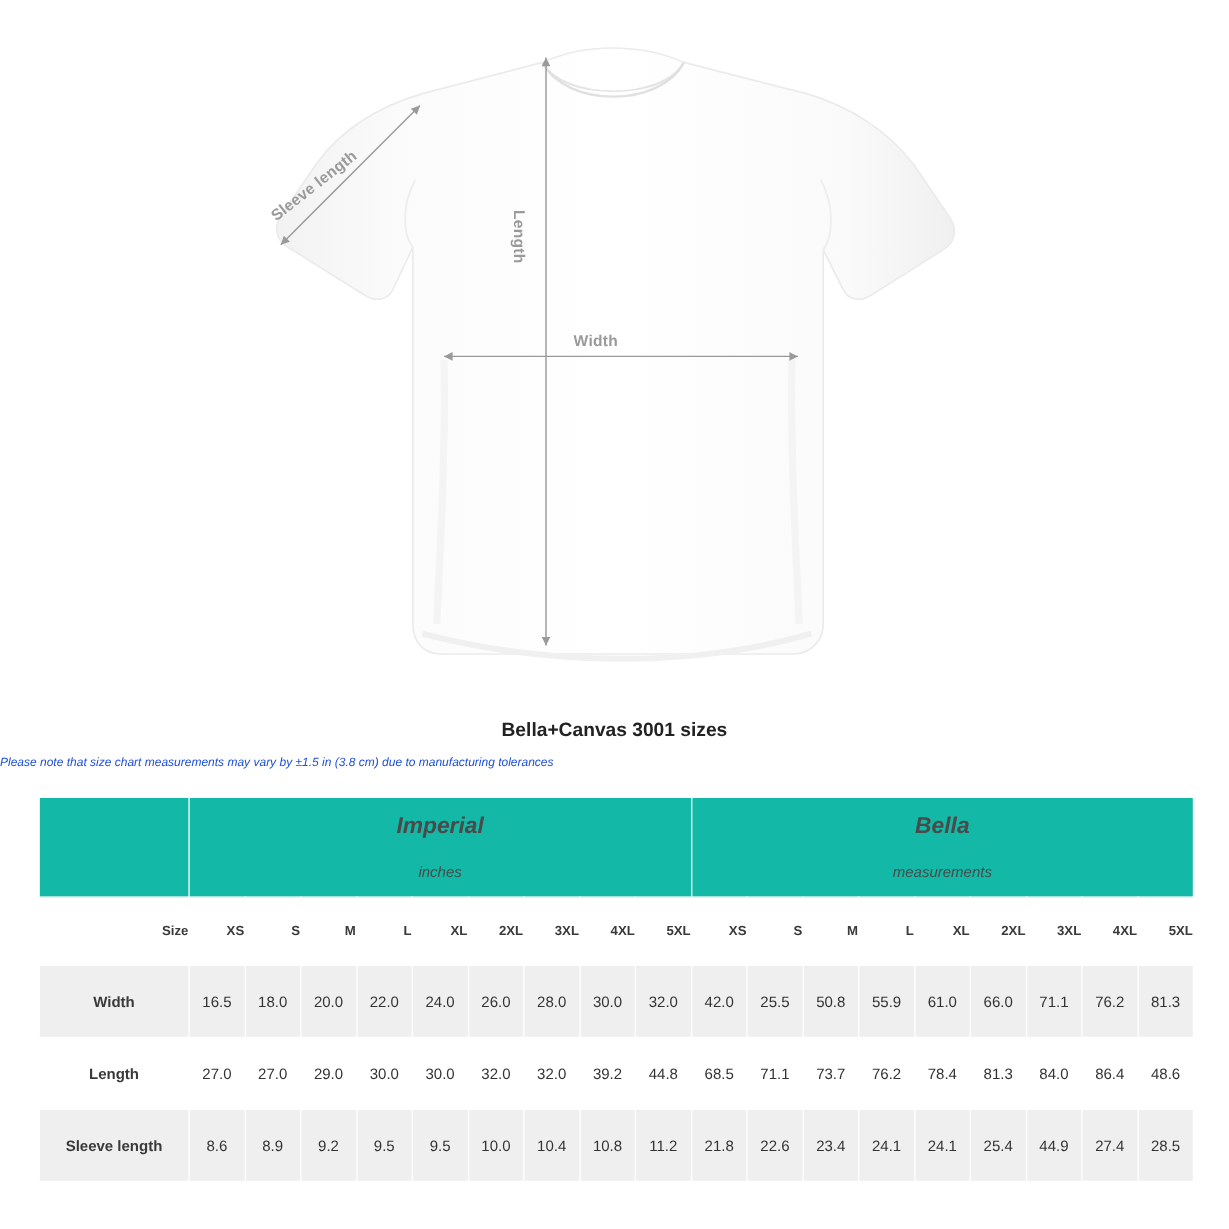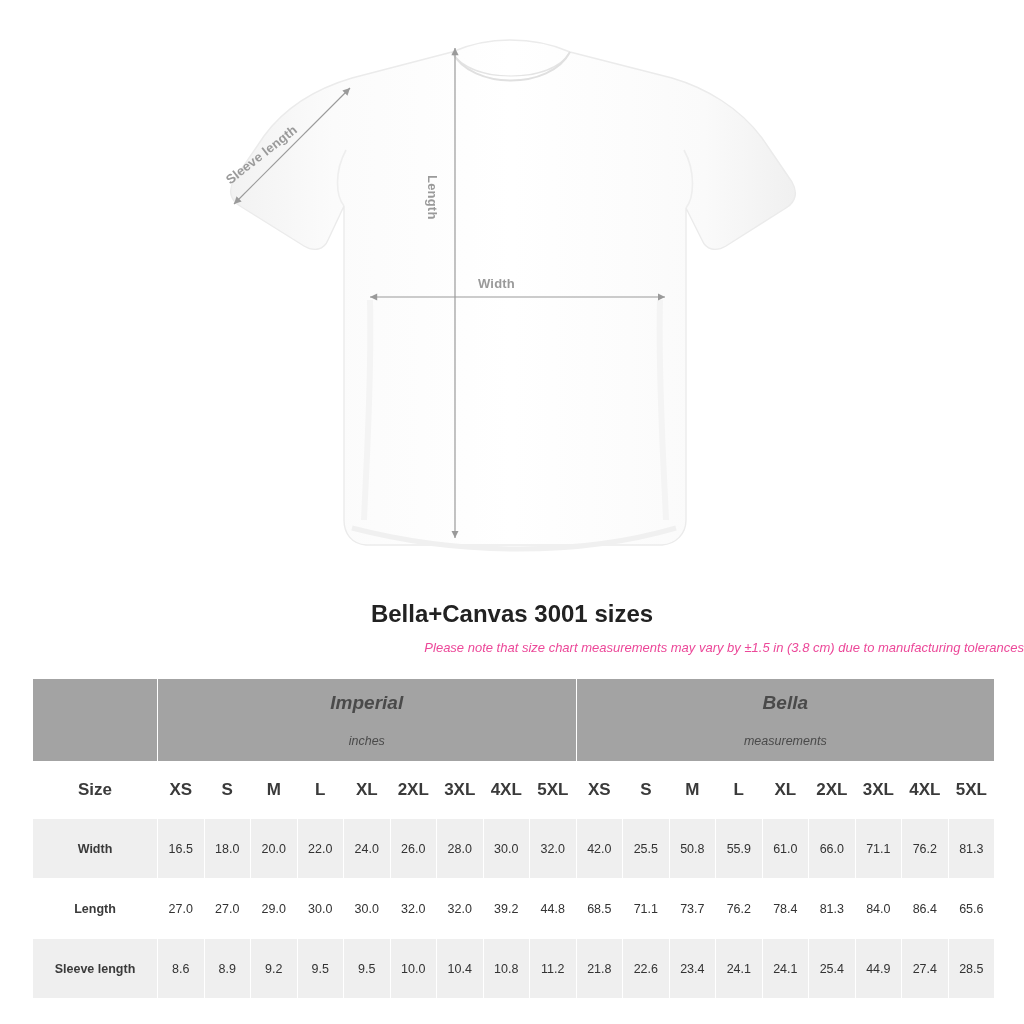--- a/index.html
+++ b/index.html
@@ -52,30 +52,30 @@
     left: 232px;
     top: 172px;
     transform: rotate(-38deg);
     transform-origin: left bottom;
     font-style: normal;
   }
 
   
   .chart-heading {
     text-align: center;
-    font-size: 24px;
+    font-size: 16px;
     font-weight: bold;
     color: #222222;
     margin-top: 20px;
   }
   .chart-note {
-    text-align: right;
-    font-size: 13px;
+    text-align: left;
+    font-size: 10px;
     font-style: italic;
-    color: #ec4899;
+    color: #1d4ed8;
     margin-top: 12px;
   }
 
   
   .table-wrap {
     margin: 23px auto 0 auto;
     width: 960px;
   }
   table.size-table {
     width: 960px;
@@ -84,42 +84,43 @@
     font-size: 12.5px;
     color: #333;
   }
   table.size-table td, table.size-table th {
     text-align: center;
     vertical-align: middle;
     border: 1px solid #ffffff;
     padding: 0;
   }
   .sys-head {
-    background: #a3a3a3;
+    background: #14b8a6;
     height: 82px;
   }
   .sys-head .sys-name {
     font-size: 19px;
     font-style: italic;
     font-weight: bold;
     color: #4a4a4a;
     line-height: 1.2;
   }
   .sys-head .sys-unit {
     font-size: 12.5px;
     font-style: italic;
     color: #4a4a4a;
     margin-top: 20px;
   }
   tr.head-row td, tr.head-row th {
     background: #ffffff;
     height: 56px;
     font-weight: bold;
-    font-size: 17px;
+    font-size: 11px;
     color: #3a3a3a;
+    text-align: right;
   }
   tr.head-row .rowlabel {
     background: #ffffff;
   }
   tr.data-row td {
     height: 59px;
   }
   tr.row-alt td {
     background: #efefef;
   }
@@ -304,21 +305,21 @@
         <td>39.2</td>
         <td>44.8</td>
         <td>68.5</td>
         <td>71.1</td>
         <td>73.7</td>
         <td>76.2</td>
         <td>78.4</td>
         <td>81.3</td>
         <td>84.0</td>
         <td>86.4</td>
-        <td>65.6</td>
+        <td>48.6</td>
       </tr>
 
       <tr class="data-row row-alt">
         <td class="rowlabel">Sleeve length</td>
         <td>8.6</td>
         <td>8.9</td>
         <td>9.2</td>
         <td>9.5</td>
         <td>9.5</td>
         <td>10.0</td>

